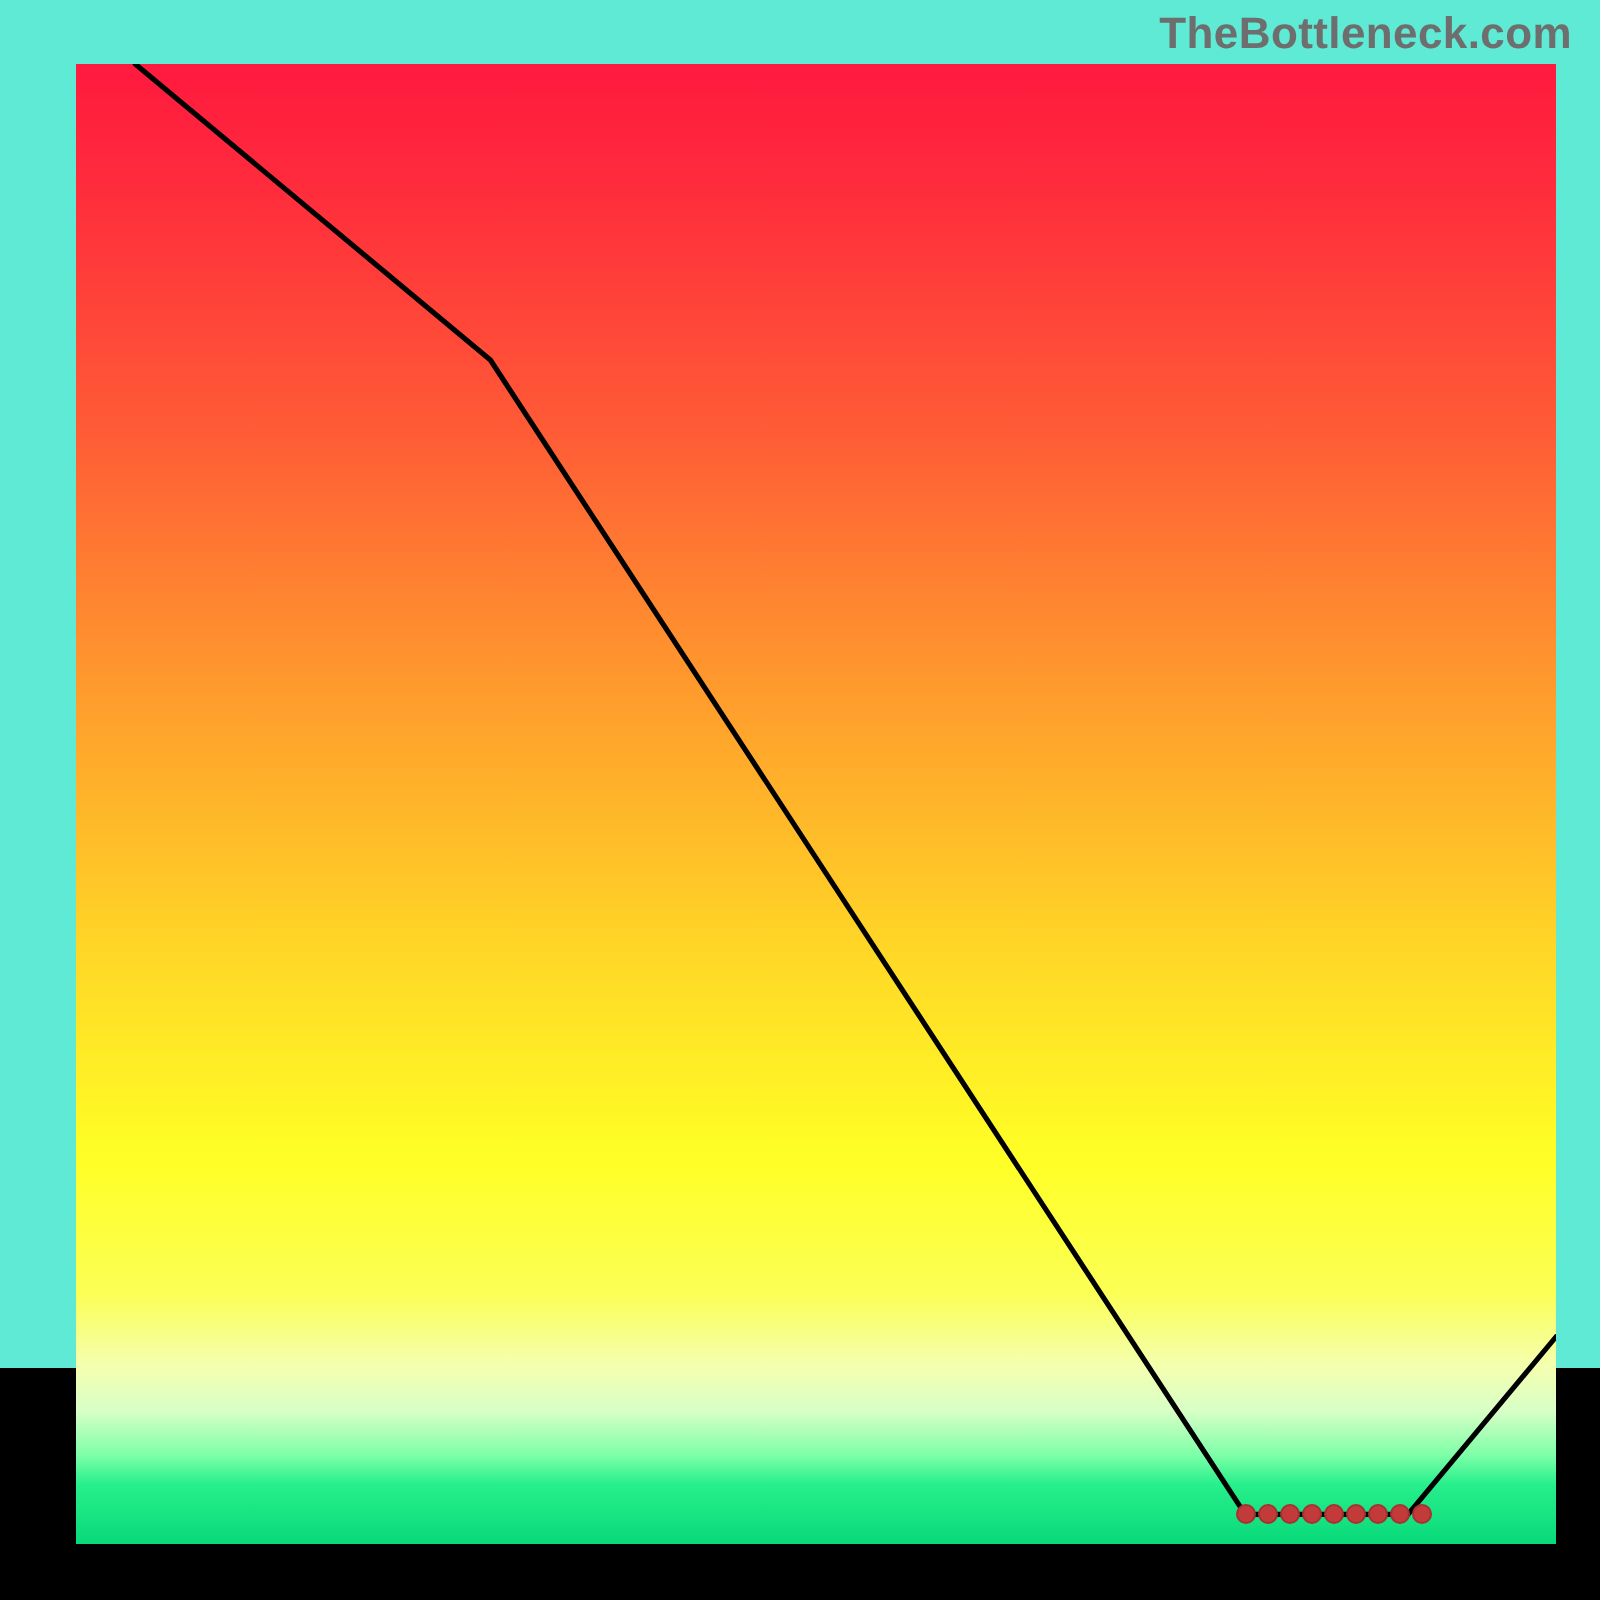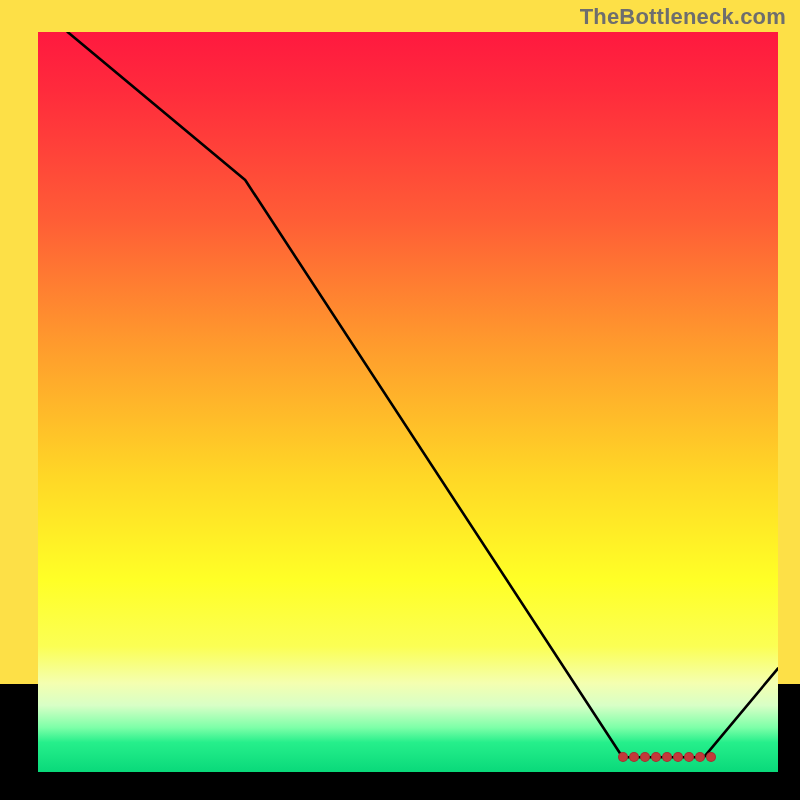--- a/index.html
+++ b/index.html
@@ -8,21 +8,21 @@
     width: 800px;
     height: 800px;
     background: #000;
     font-family: Arial, Helvetica, sans-serif;
     overflow: hidden;
   }
   .outer {
     position: relative;
     width: 800px;
     height: 684px;
-    background: #fde047;
+    background: #5eead4;
     text-decoration: underline;
   }
   .watermark {
     position: absolute;
     top: 4px;
     right: 14px;
     color: #6e6e6e;
     font-size: 22px;
     font-weight: 600;
     letter-spacing: 0.2px;

